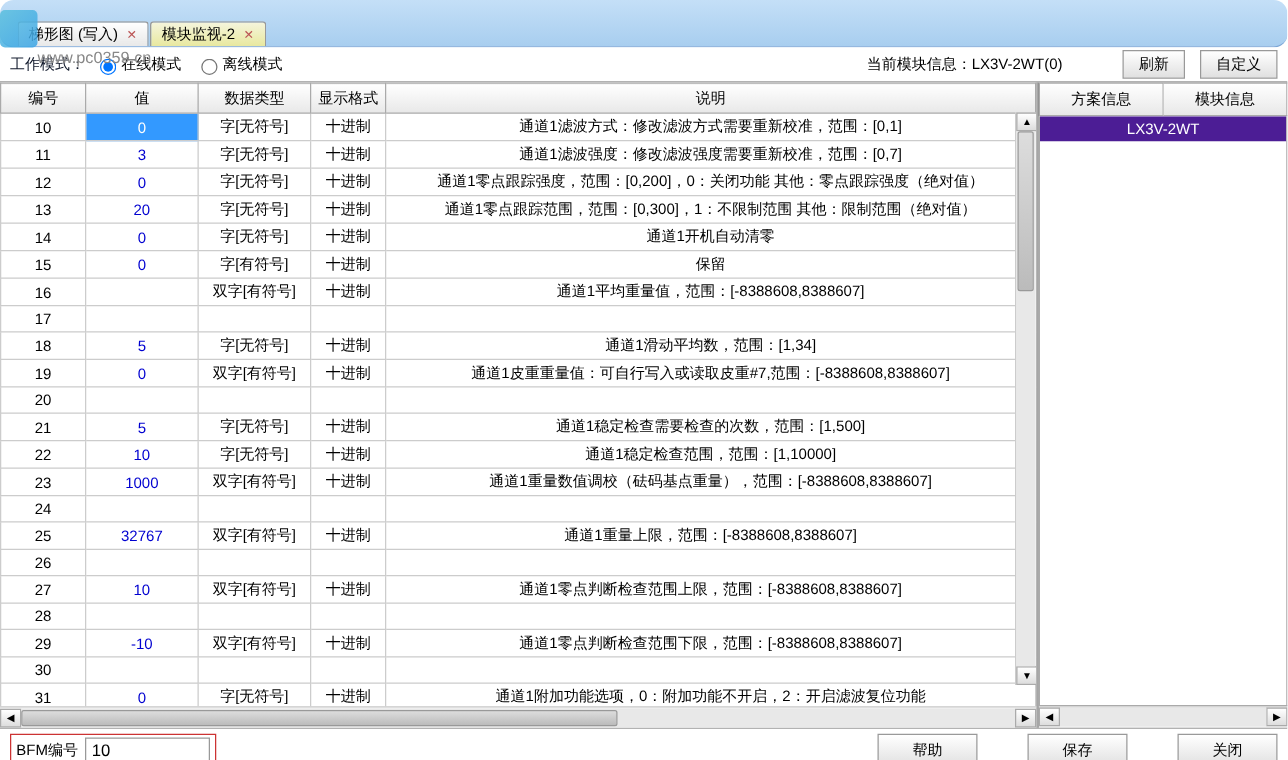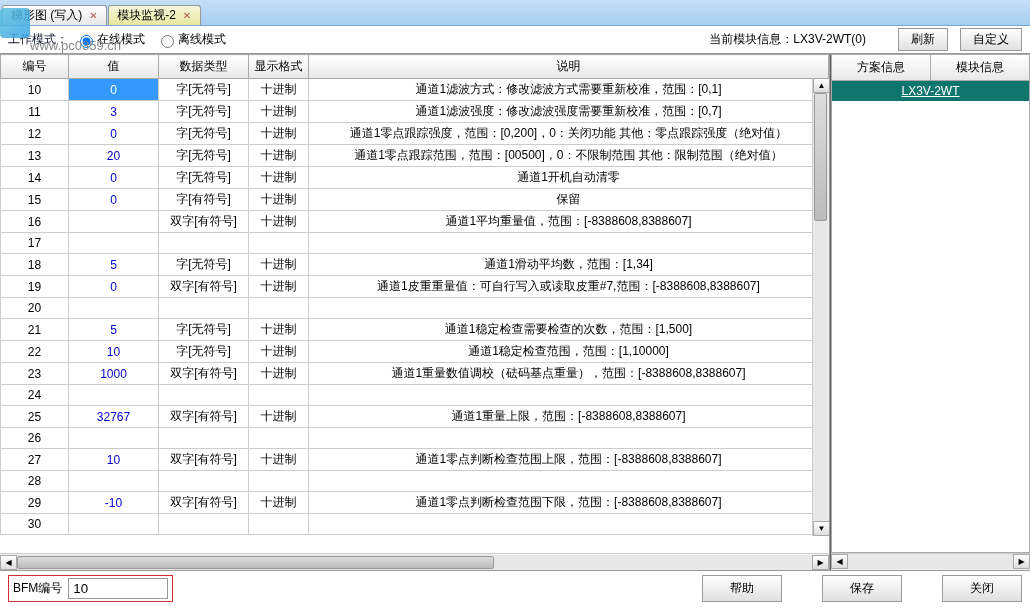--- a/index.html
+++ b/index.html
@@ -2,31 +2,31 @@
 <html><head>
 <meta charset="utf-8">
 <style>
 * { box-sizing: border-box; margin: 0; padding: 0; }
 body { font-family: "Microsoft YaHei", Arial, sans-serif; font-size: 12px; background: #fff; color: #000; width: 1030px; height: 608px; overflow: hidden; position: relative; }
 
 .watermark { position: absolute; top: 8px; left: 0; font-size: 22px; color: #3ba4e6; font-weight: bold; z-index: 100; pointer-events: none; opacity: 0.85; }
 .watermark .logo { display: inline-block; width: 30px; height: 30px; background: linear-gradient(135deg, #5bc0de, #3ba4e6); border-radius: 4px; vertical-align: middle; margin-right: 4px; }
 .watermark-url { position: absolute; top: 38px; left: 30px; font-size: 13px; color: #888; z-index: 100; pointer-events: none; }
 
-.tabs { height: 26px; background: linear-gradient(#c4dff7, #a8ceef); border-bottom: 1px solid #7aa5d6; display: flex; align-items: flex-end; padding-left: 2px; }
+.tabs { height: 38px; background: linear-gradient(#c4dff7, #a8ceef); border-bottom: 1px solid #7aa5d6; display: flex; align-items: flex-end; padding-left: 14px; border-radius: 11px; }
 .tab { height: 20px; padding: 2px 8px; background: linear-gradient(#f5f5dc, #e8e89f); border: 1px solid #999; border-bottom: none; border-radius: 3px 3px 0 0; margin-right: 1px; display: flex; align-items: center; gap: 6px; font-size: 12px; }
 .tab.inactive { background: linear-gradient(#fff, #e8e8e8); }
 .tab-close { width: 10px; height: 10px; display: flex; align-items: center; justify-content: center; color: #b55; font-size: 10px; cursor: pointer; }
 
 .toolbar { height: 28px; border-bottom: 1px solid #999; display: flex; align-items: center; padding: 0 8px; gap: 12px; position: relative; }
 .toolbar-label { color: #0f172a; }
 .radio-group { display: flex; gap: 16px; }
 .radio-item { display: flex; align-items: flex-end; gap: 4px; cursor: pointer; }
 .radio-item input { margin: 0; }
-.module-info { margin-left: auto; margin-right: 20px; }
+.module-info { margin-left: auto; margin-right: 36px; }
 .btn-flat { border: 1px solid #999; background: linear-gradient(#fff, #e0e0e0); padding: 2px 12px; cursor: pointer; font-size: 12px; min-width: 50px; }
 
 .main-area { display: flex; height: 516px; }
 .table-section { flex: 1; display: flex; flex-direction: column; border-right: 1px solid #999; position: relative; }
 .table-wrap { flex: 1; overflow: hidden; position: relative; }
 
 table { border-collapse: collapse; width: 100%; table-layout: fixed; }
 th { background: linear-gradient(#fff, #e8e8e8); border: 1px solid #aaa; padding: 3px 4px; font-weight: normal; text-align: center; height: 22px; font-size: 12px; }
 td { border: 1px solid #ccc; padding: 2px 6px; height: 21px; text-align: center; font-size: 12px; }
 td.desc { text-align: center; }
@@ -46,21 +46,21 @@
 .vscroll { position: absolute; right: 0; top: 24px; width: 17px; bottom: 17px; background: #f0f0f0; border-left: 1px solid #ccc; display:flex;flex-direction:column; }
 .vscroll .scroll-track { flex:1; width:15px; }
 .vscroll .scroll-thumb { top: 0; left:1px; width:13px; height: 30%; }
 
 .side-panel { width: 200px; display: flex; flex-direction: column; border-left: 1px solid #666; }
 .side-headers { display: flex; }
 .side-header { flex: 1; text-align: center; padding: 4px 0; background: linear-gradient(#fff,#e8e8e8); border: 1px solid #aaa; border-left: none; cursor: pointer; font-size: 12px; }
 .side-header:first-child { border-left: 1px solid #aaa; }
 .side-list { flex: 1; background: #fff; border: 1px solid #aaa; border-top: none; overflow: auto; }
 .side-item { padding: 3px 8px; cursor: pointer; text-align: center; }
-.side-item.active { background: #0f766e; color: #fff; text-decoration: underline; }
+.side-item.active { background: #4c1d95; color: #fff; }
 .side-scroll { height: 17px; border-top: 1px solid #ccc; background: #f0f0f0; display:flex; }
 
 .bottom-bar { height: 36px; border-top: 1px solid #999; display: flex; align-items: center; padding: 0 8px; gap: 8px; }
 .bfm-box { display: flex; align-items: center; border: 1px solid #c33; padding: 2px 4px; }
 .bfm-box label { margin-right: 6px; }
 .bfm-box input { width: 100px; border: 1px solid #999; padding: 2px 4px; background: #fff; outline: none; }
 .bottom-btns { margin-left: auto; display: flex; gap: 40px; }
 .bottom-btns .btn-flat { min-width: 80px; padding: 4px 20px; text-align: center; }
 </style>
 </head>
@@ -139,21 +139,21 @@
               <td class="val-blue">0</td>
               <td>字[无符号]</td>
               <td>十进制</td>
               <td class="desc">通道1零点跟踪强度，范围：[0,200]，0：关闭功能 其他：零点跟踪强度（绝对值）</td>
             </tr>
             <tr>
               <td>13</td>
               <td class="val-blue">20</td>
               <td>字[无符号]</td>
               <td>十进制</td>
-              <td class="desc">通道1零点跟踪范围，范围：[00500]，0：不限制范围 其他：限制范围（绝对值）</td>
+              <td class="desc">通道1零点跟踪范围，范围：[0,300]，1：不限制范围 其他：限制范围（绝对值）</td>
             </tr>
             <tr>
               <td>14</td>
               <td class="val-blue">0</td>
               <td>字[无符号]</td>
               <td>十进制</td>
               <td class="desc">通道1开机自动清零</td>
             </tr>
             <tr>
               <td>15</td>
@@ -259,20 +259,27 @@
               <td>双字[有符号]</td>
               <td>十进制</td>
               <td class="desc">通道1零点判断检查范围下限，范围：[-8388608,8388607]</td>
             </tr>
             <tr>
               <td>30</td>
               <td></td>
               <td></td>
               <td></td>
               <td class="desc"></td>
+            </tr>
+            <tr>
+              <td>31</td>
+              <td class="val-blue">0</td>
+              <td>字[无符号]</td>
+              <td>十进制</td>
+              <td class="desc">通道1附加功能选项，0：附加功能不开启，2：开启滤波复位功能</td>
             </tr>
           </tbody>
       </table>
       <div class="vscroll">
         <div class="scroll-btn">▲</div>
         <div class="scroll-track">
             <div class="scroll-thumb"></div>
           </div>
         <div class="scroll-btn">▼</div>
       </div>

